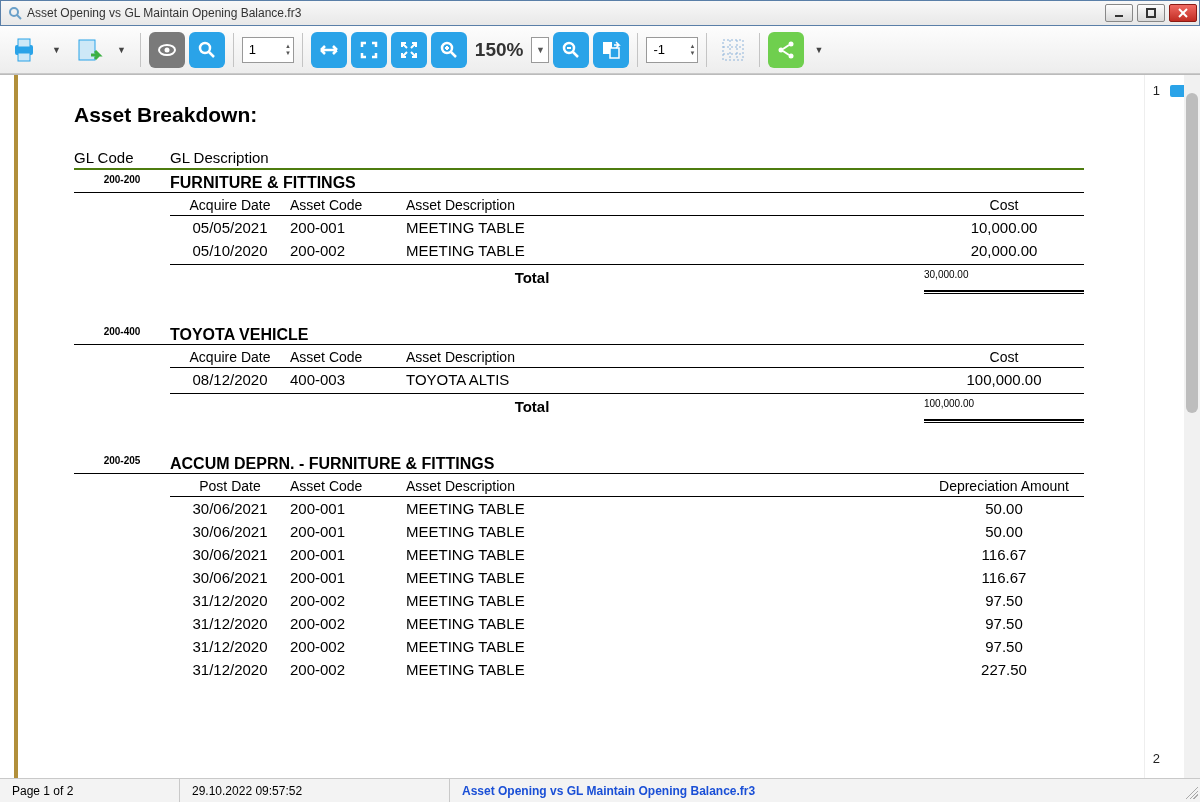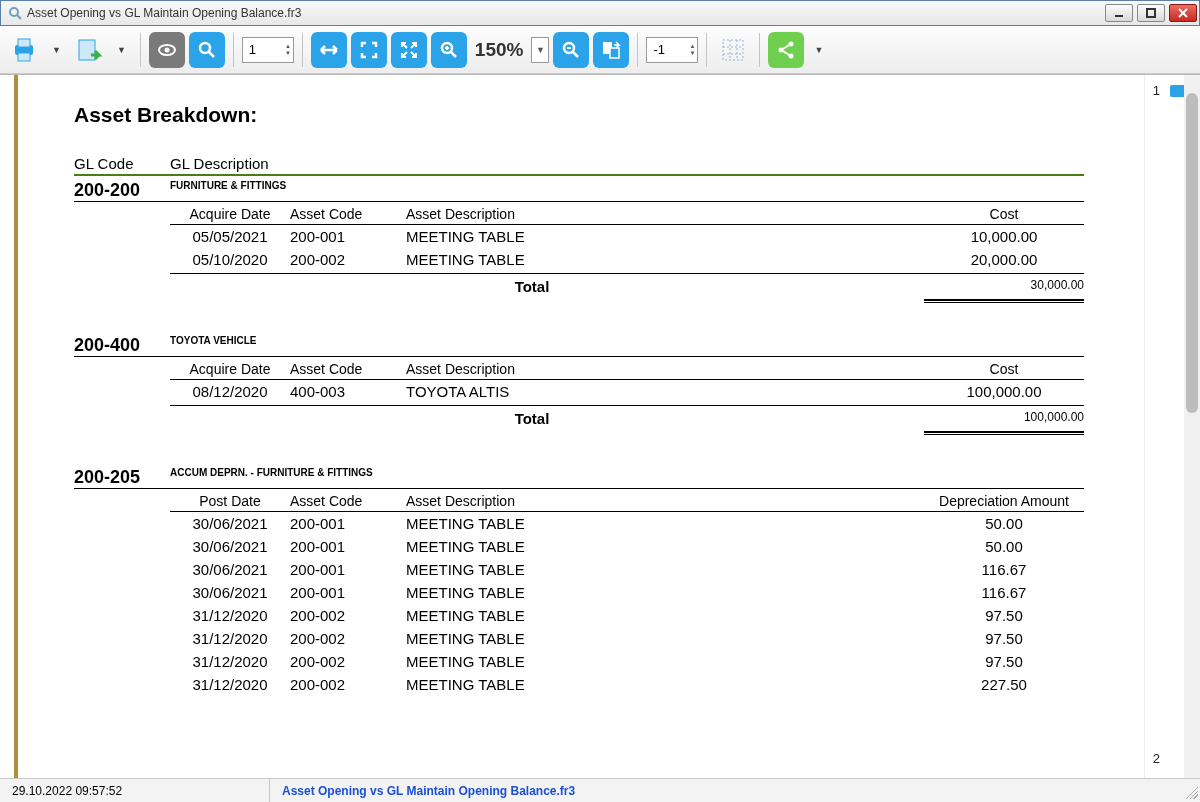--- a/index.html
+++ b/index.html
@@ -34,40 +34,40 @@
   .right-margin { position:absolute; right:0; top:0; width:56px; height:100%; background:#fff; border-left:1px solid #eee; }
   .page-thumb-label { position:absolute; right:40px; top:8px; font-size:13px; color:#222; }
   .page-flag { position:absolute; right:6px; top:10px; width:24px; height:12px; background:#2aa3e8; border-radius:2px 0 0 2px; }
   .page-thumb-label2 { position:absolute; right:40px; bottom:12px; font-size:13px; color:#222; }
   .vscroll { position:absolute; right:0; top:0; width:16px; height:100%; background:#f1f1f1; display:flex; flex-direction:column; }
   .vscroll .thumb { position:absolute; top:18px; width:12px; left:2px; height:320px; background:#bdbdbd; border-radius:6px; }
   
   
   .report { padding: 28px 60px 0 74px; font-family: Arial, sans-serif; color:#000; }
   .page-edge { position:absolute; left:14px; top:0; bottom:0; width:4px; background:#b18f3a; }
-  .report h2 { font-size:21px; font-weight:bold; margin-bottom:28px; }
+  .report h2 { font-size:21px; font-weight:bold; margin-bottom:22px; }
   .gl-header-row { display:flex; border-bottom:2px solid #4d7c0f; padding-bottom:2px; font-size:15px; }
   .col-gl { width:96px; }
   .col-rest { flex:1; }
   
   .group { margin-top:4px; }
   .group-top { display:flex; border-bottom:1px solid #000; }
-  .group-code { width:96px; font-weight:bold; font-size:18px; }
-  .group-desc { flex:1; font-weight:bold; font-size:10px; }
+  .group-code { width:96px; font-weight:bold; font-size:10px;text-align:center; }
+  .group-desc { flex:1; font-weight:bold; font-size:16px; }
   
   .sub-header { display:flex; font-size:14px; border-bottom:1px solid #000; margin-left:96px; padding:4px 0 2px 0; }
   .sub-col-date { width:120px;text-align:center; }
   .sub-col-code { width:116px; }
   .sub-col-desc { flex:1; }
   .sub-col-amt { width:160px; text-align:center; }
   
   .data-row { display:flex; font-size:15px; margin-left:96px; padding:3px 0; }
   .total-row { display:flex; margin-left:96px; border-top:1px solid #000; padding:4px 0; margin-top:2px; }
   .total-row .label { flex:1; text-align:center; font-weight:bold; padding-right:30px; font-size:15px; }
-  .total-row .amt { width:160px; text-align:right; font-size:12px; }
+  .total-row .amt { width:160px; text-align:left; font-size:10px; }
   .total-underline { margin-left:96px; display:flex; justify-content:flex-end; }
   .total-underline .dbl { width:160px; border-top:1px solid #000; border-bottom:3px double #000; height:4px; }
   
   .spacer { height:28px; }
   
   
   .statusbar { position:absolute; bottom:0; left:0; right:0; height:24px; background:#f3f3f3; border-top:1px solid #c9c9c9; display:flex; align-items:center; font-size:12px; }
   .status-cell { padding:0 12px; border-right:1px solid #c9c9c9; height:100%; display:flex; align-items:center; }
   .status-cell.wide { width:180px; }
   .status-cell.wider { width:270px; }
@@ -363,16 +363,17 @@
     <span class="page-thumb-label">1</span>
     <div class="page-flag"></div>
     <div class="vscroll">
         <div class="thumb"></div>
       </div>
     <span class="page-thumb-label2">2</span>
   </div>
 </div>
 
 <div class="statusbar">
+  <div class="status-cell wide">Page 1 of 2</div>
   <div class="status-cell wider">29.10.2022 09:57:52</div>
   <div class="status-link">Asset Opening vs GL Maintain Opening Balance.fr3</div>
   <div class="resize-grip"></div>
 </div>
 
 </body></html>

